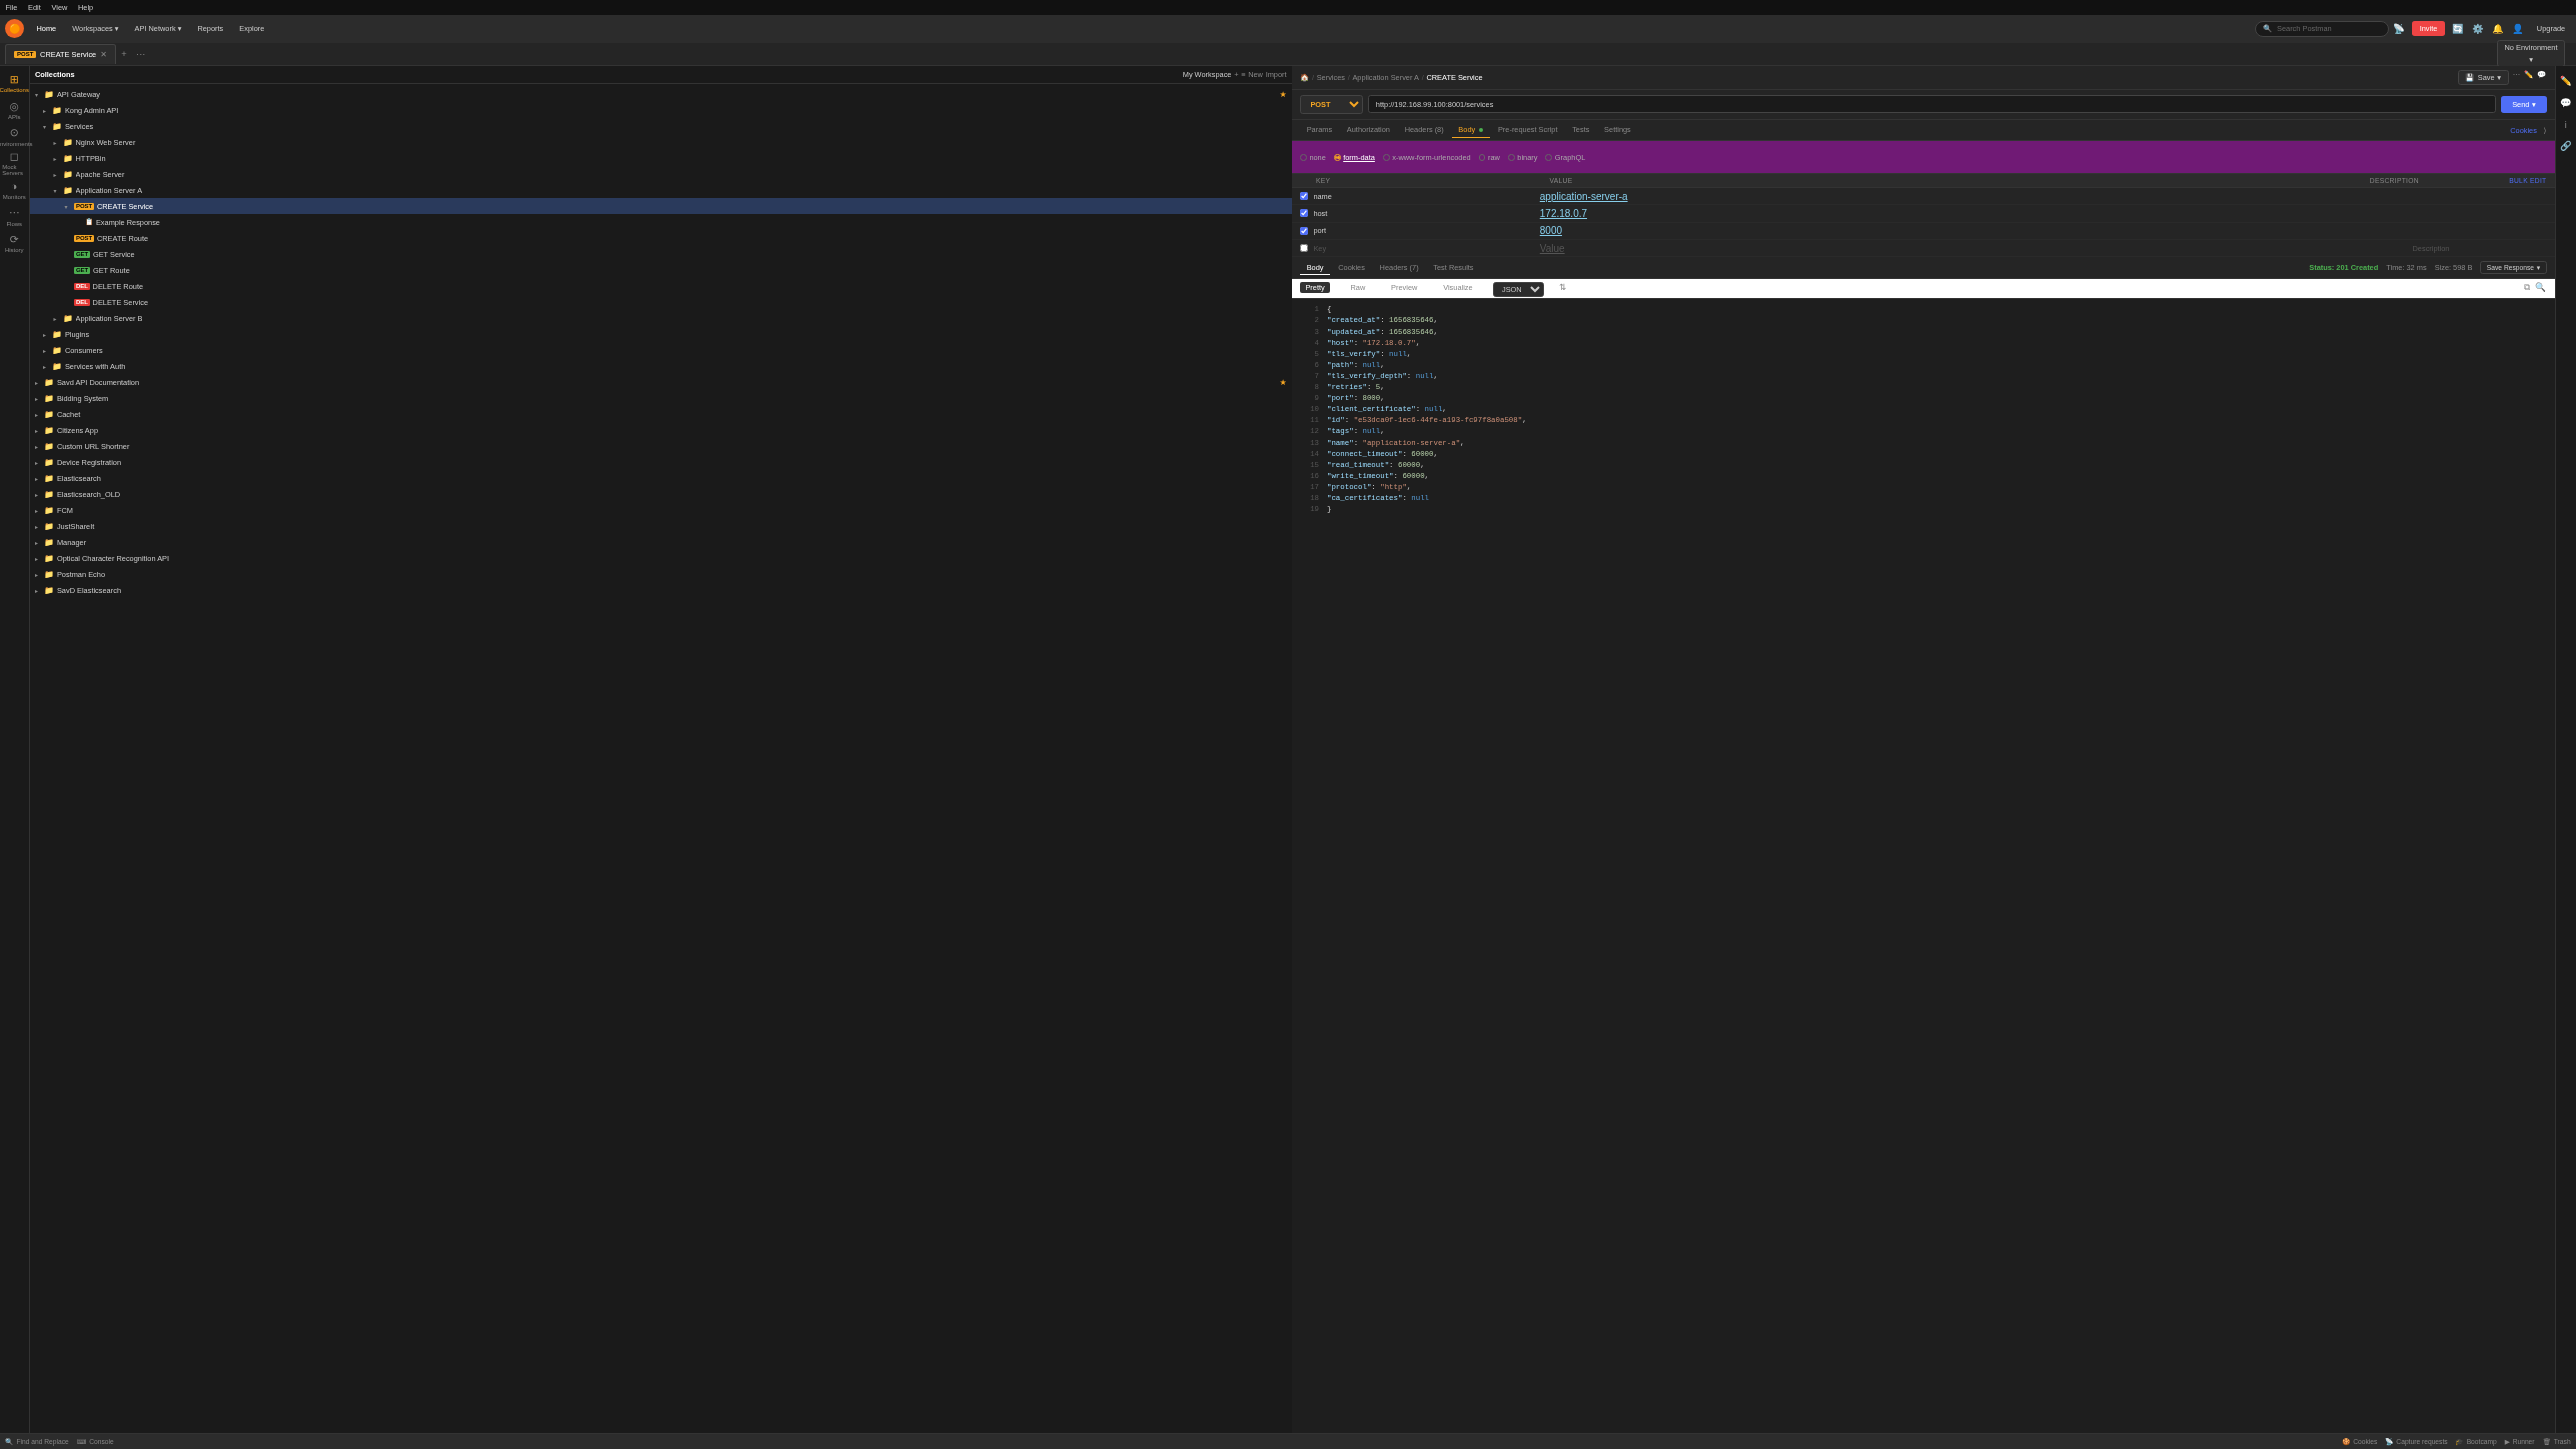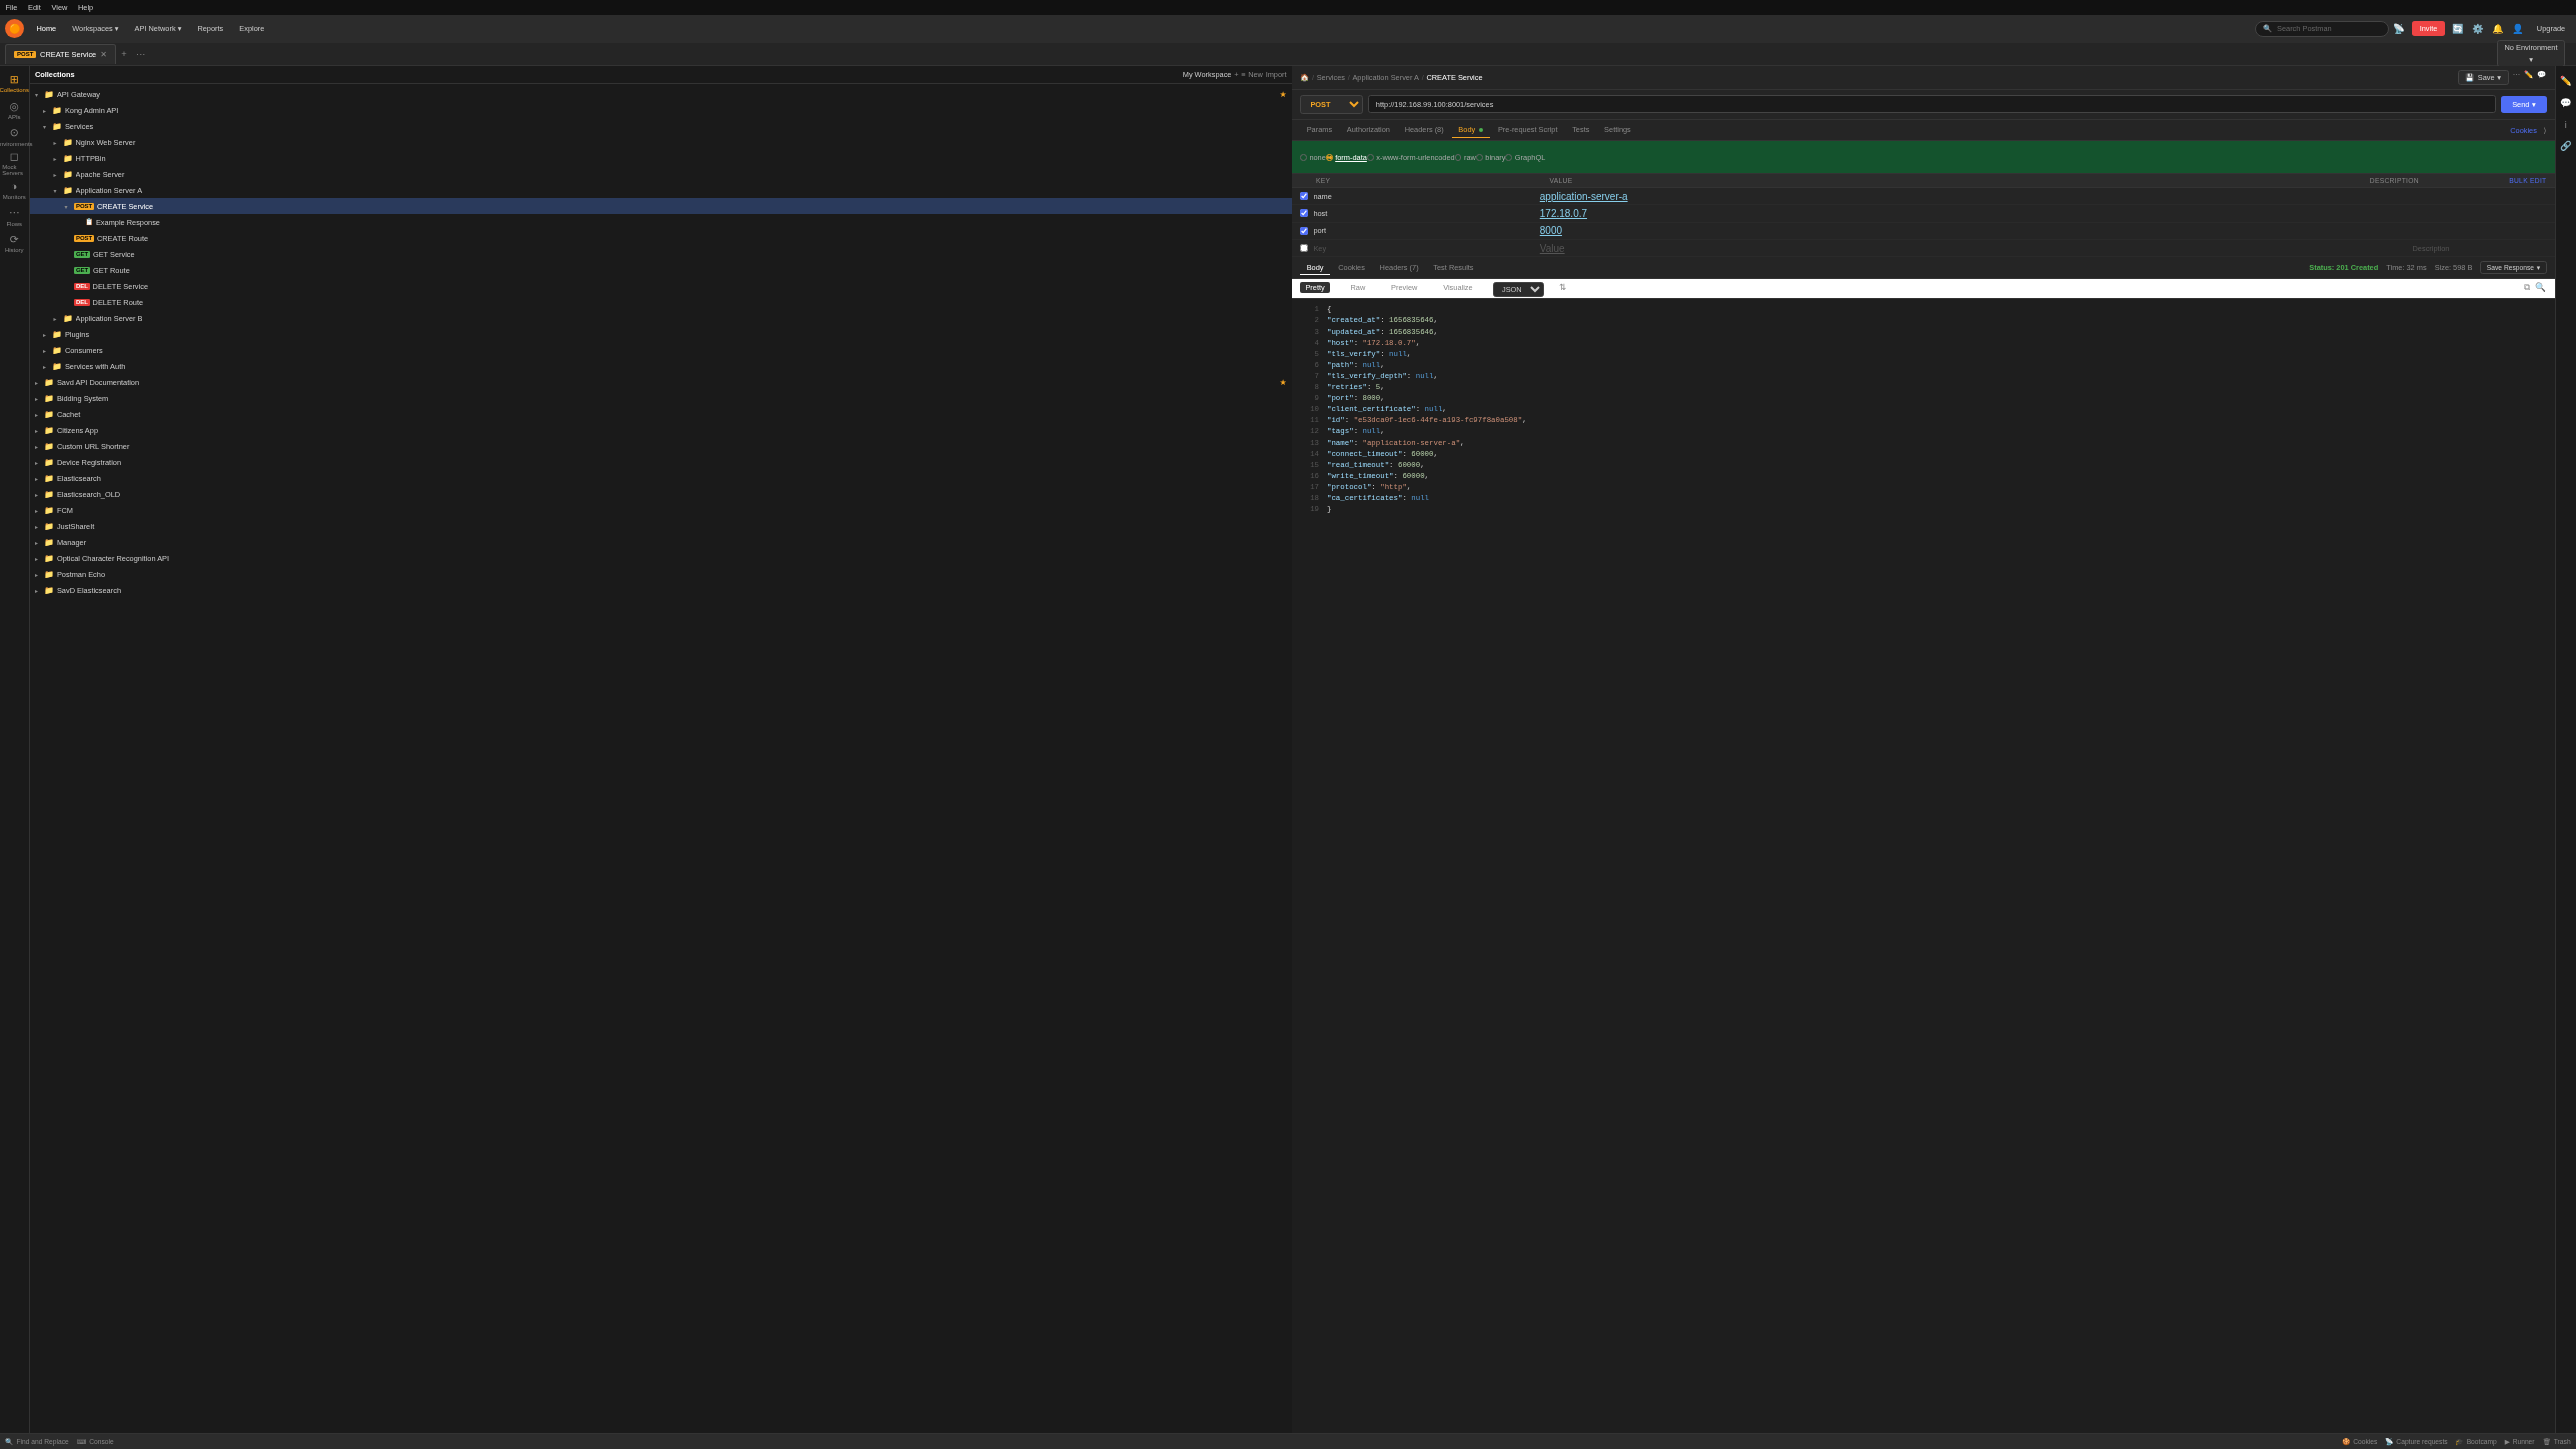--- a/index.html
+++ b/index.html
@@ -349,21 +349,22 @@
       color: #4f6ef7;
       cursor: pointer;
       font-size: 7.4px;
     }
 
     
     .body-options {
       display: flex;
       align-items: center;
       padding: 16px 8px;
-      background: #14532d;
+      gap: 8px;
+      background: #701a75;
       border-bottom: 0.7px solid #333;
       flex-shrink: 0;
       height: 19px;
     }
     .radio-option {
       display: flex;
       align-items: center;
       gap: 2.7px;
       cursor: pointer;
       color: #aaa;
@@ -771,27 +772,27 @@
 
       <div class="tree-item tree-indent-3">
         <span class="tree-chevron" style="width:6.7px;"></span>
         <span style="font-size:6px;font-weight:bold;background:#4caf50;color:#000;padding:0.7px 2px;border-radius:1.3px;">GET</span>
         <span class="tree-label">GET Route</span>
       </div>
 
       <div class="tree-item tree-indent-3">
         <span class="tree-chevron" style="width:6.7px;"></span>
         <span style="font-size:6px;font-weight:bold;background:#e53935;color:#fff;padding:0.7px 2px;border-radius:1.3px;">DEL</span>
-        <span class="tree-label">DELETE Service</span>
+        <span class="tree-label">DELETE Route</span>
       </div>
 
       <div class="tree-item tree-indent-3">
         <span class="tree-chevron" style="width:6.7px;"></span>
         <span style="font-size:6px;font-weight:bold;background:#e53935;color:#fff;padding:0.7px 2px;border-radius:1.3px;">DEL</span>
-        <span class="tree-label">DELETE Route</span>
+        <span class="tree-label">DELETE Service</span>
       </div>
 
       <div class="tree-item tree-indent-2">
         <span class="tree-chevron">▸</span>
         <span class="tree-icon">📁</span>
         <span class="tree-label">Application Server B</span>
       </div>
 
       <div class="tree-item tree-indent-1">
         <span class="tree-chevron">▸</span>

